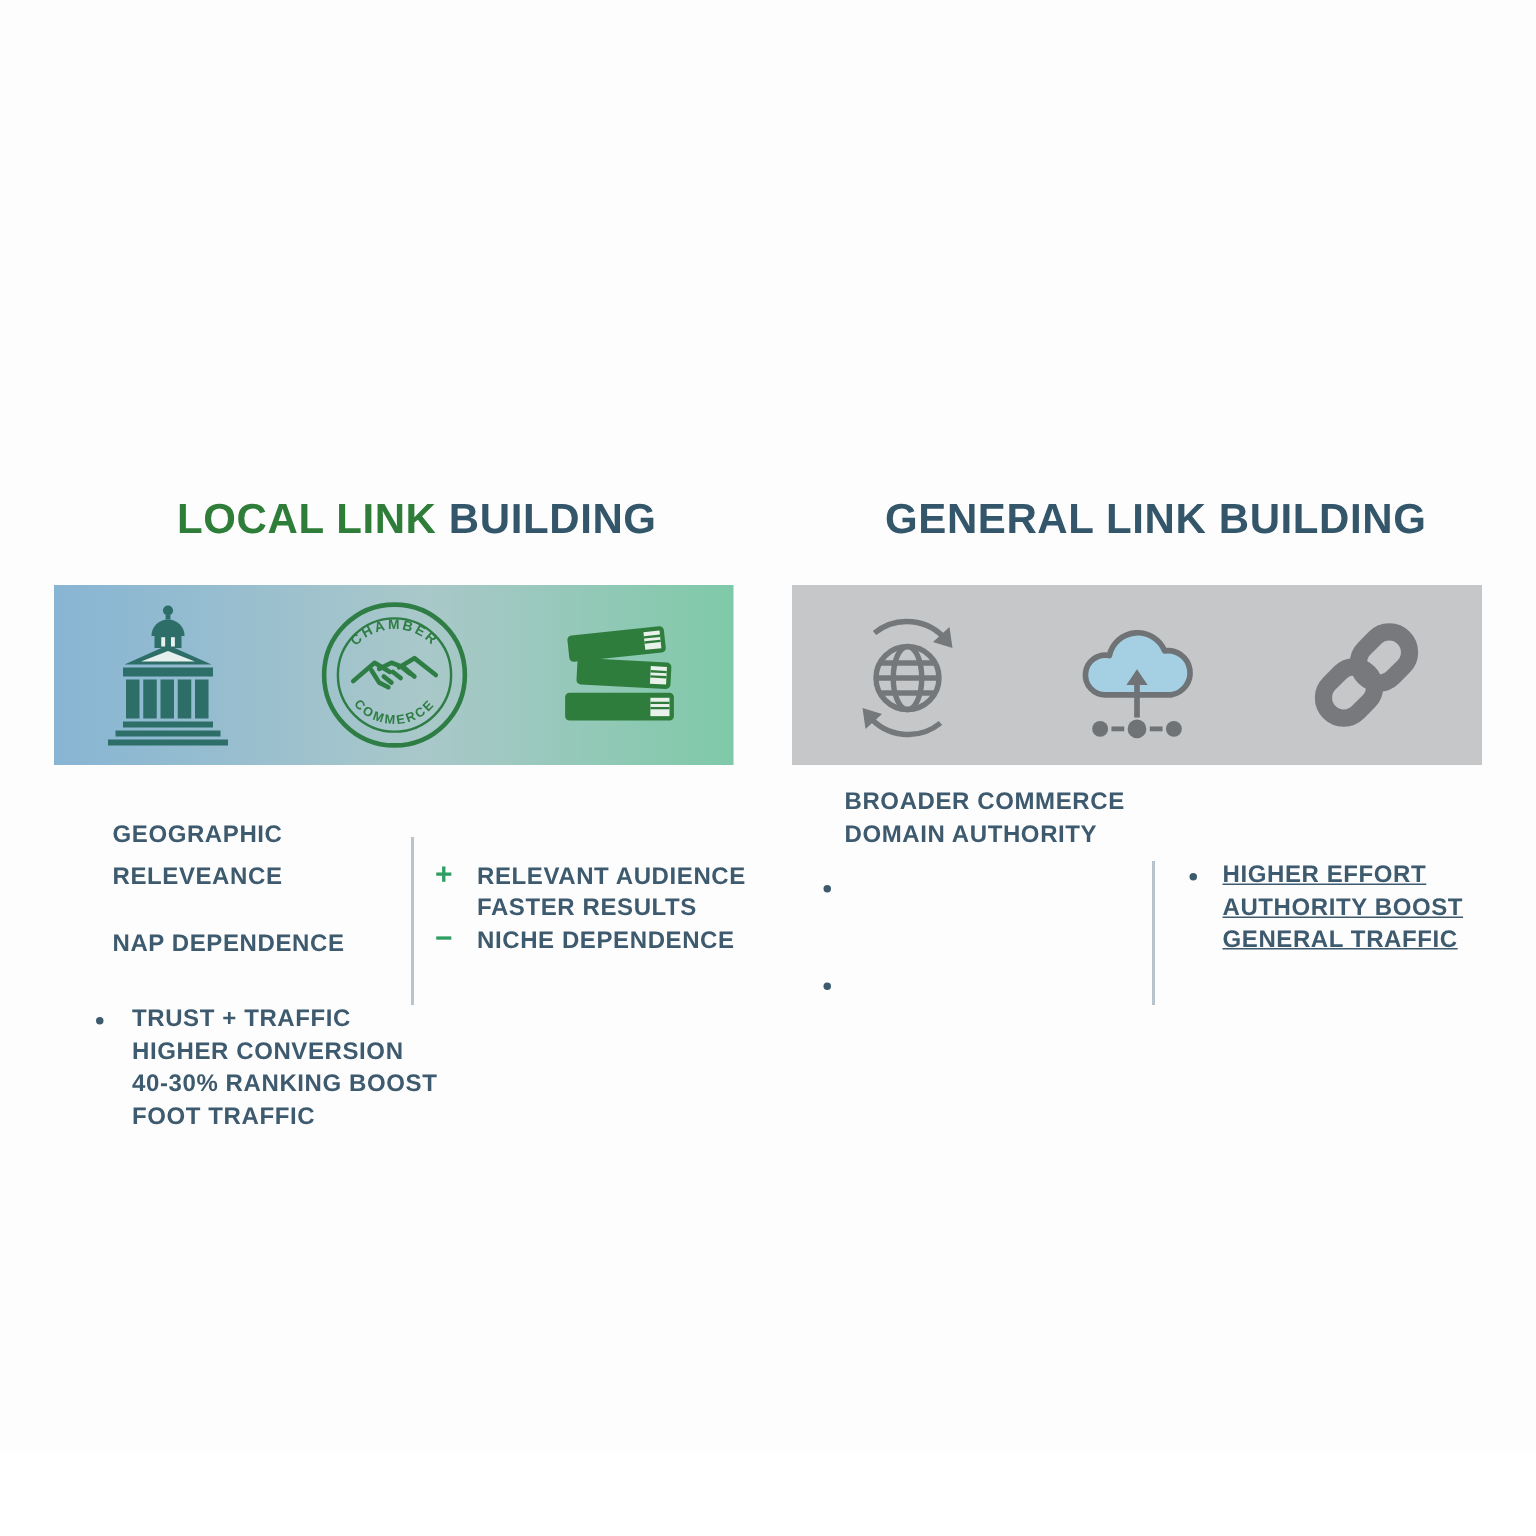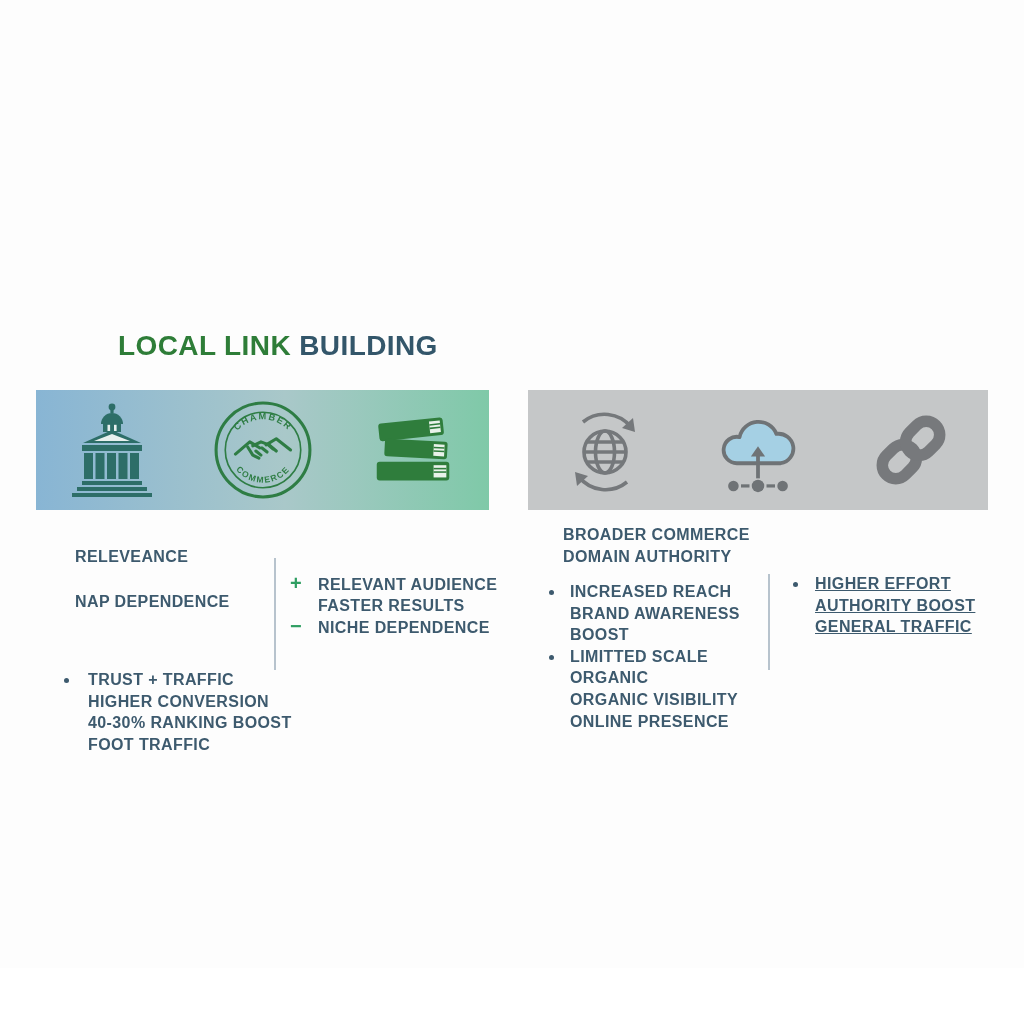--- a/index.html
+++ b/index.html
@@ -37,20 +37,21 @@
   .right-list{position:absolute;left:815px;top:573px;text-decoration:underline;}
 </style>
 </head>
 <body>
 
 <div class="canvas">
 
   <div class="title title-local">
     <span class="accent">LOCAL LINK</span><span> BUILDING</span>
   </div>
+  <div class="title title-general">GENERAL LINK BUILDING</div>
 
   <div class="banner banner-local">
     <div class="icon-box">
       <svg width="100" height="100" viewBox="0 0 100 100">
         <g fill="#2d6e68">
           <circle cx="50" cy="7" r="3.4"></circle>
           <rect x="48.4" y="9" width="3.2" height="4"></rect>
           <path d="M39 24 a11 11 0 0 1 22 0 z"></path>
           <rect x="41" y="24" width="18" height="8"></rect>
           <polygon points="50,30 79,43 21,43"></polygon>
@@ -148,20 +149,21 @@
       <svg width="100" height="100" viewBox="0 0 100 100">
         <g transform="rotate(-45 50 50)" fill="none" stroke="#77797c" stroke-width="11.5">
           <rect x="15" y="36.5" width="37" height="27" rx="13.5"></rect>
           <rect x="48" y="36.5" width="37" height="27" rx="13.5"></rect>
         </g>
       </svg>
     </div>
   </div>
 
   <div class="features-local txt">
+    <div class="line">GEOGRAPHIC</div>
     <div class="line">RELEVEANCE</div>
     <div class="gap"></div>
     <div class="line">NAP DEPENDENCE</div>
   </div>
 
   <div class="divider divider-left"></div>
 
   <div class="proscons txt">
     <div class="pc-row">
       <span class="pc-sign">+</span>
@@ -185,29 +187,20 @@
     <div class="line">FOOT TRAFFIC</div>
   </div>
 
   <div class="features-general txt">
     <div class="line">BROADER COMMERCE</div>
     <div class="line">DOMAIN AUTHORITY</div>
   </div>
 
   <span class="bullet-dot" style="left:549px;top:590px;"></span>
   <span class="bullet-dot" style="left:549px;top:655px;"></span>
-  <div class="center-list txt">
-    <div class="line">INCREASED REACH</div>
-    <div class="line">BRAND AWARENESS</div>
-    <div class="line">BOOST</div>
-    <div class="line">LIMITTED SCALE</div>
-    <div class="line">ORGANIC</div>
-    <div class="line">ORGANIC VISIBILITY</div>
-    <div class="line">ONLINE PRESENCE</div>
-  </div>
 
   <div class="divider divider-right"></div>
 
   <span class="bullet-dot" style="left:793px;top:582px;"></span>
   <div class="right-list txt">
     <div class="line">HIGHER EFFORT</div>
     <div class="line">AUTHORITY BOOST</div>
     <div class="line">GENERAL TRAFFIC</div>
   </div>
 

